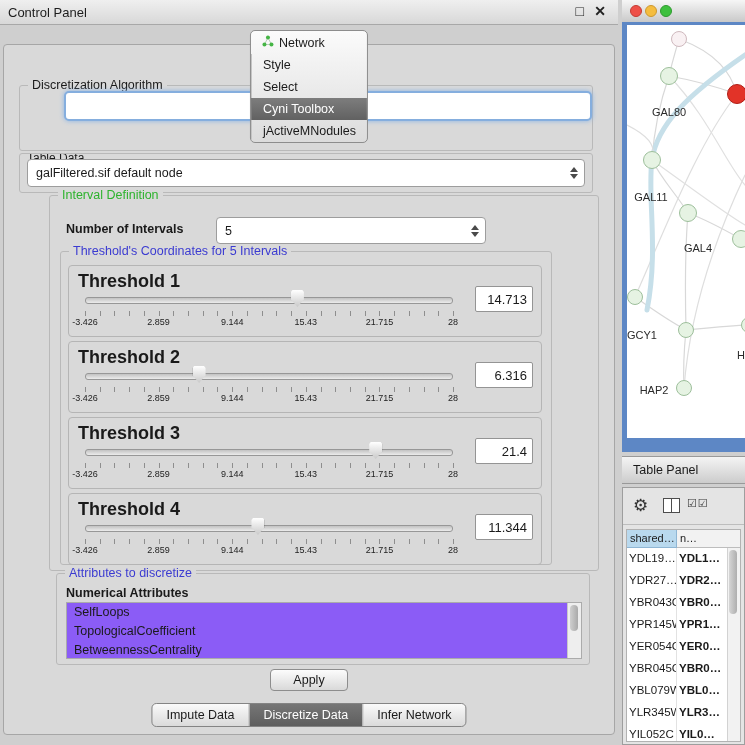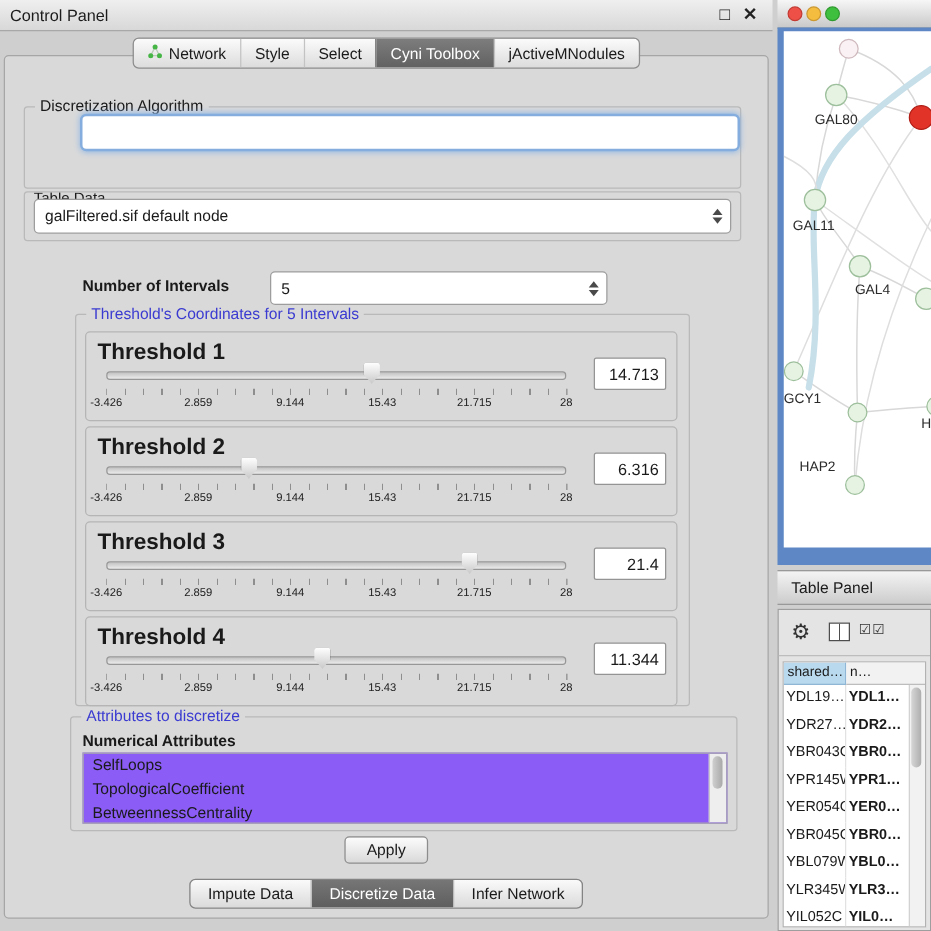--- a/index.html
+++ b/index.html
@@ -10,21 +10,21 @@
   .cp-titlebar{position:absolute;left:0;top:0;width:618px;height:24px;
     background:linear-gradient(#efefef,#d8d8d8);border-bottom:1px solid #a8a8a8;}
   .cp-title{position:absolute;left:8px;top:5px;font-size:13px;color:#1c1c1c;}
   .win-btn{position:absolute;top:3px;font-size:14px;color:#222;cursor:default;}
   #btn-min{right:34px;} #btn-close{right:12px;font-weight:bold;}
   .cp-body{position:absolute;left:3px;top:44px;width:610px;height:689px;
     background:#d9d9d9;border:1px solid #a6a6a6;border-radius:4px;}
   
   .top-tabs{position:absolute;left:50%;top:30px;transform:translateX(-50%);display:flex;
     border:1px solid #8d8d8d;border-radius:5px;overflow:hidden;z-index:6;
-    background:linear-gradient(#fbfbfb,#dcdcdc);}
+    background:linear-gradient(#fbfbfb,#dcdcdc);flex-direction:column;}
   .tab{padding:4px 11px;font-size:12.5px;display:flex;align-items:center;gap:5px;
     border-left:1px solid #c3c3c3;white-space:nowrap;}
   .tab:first-child{border-left:none;}
   .tab.sel{background:linear-gradient(#7d7d7d,#616161);color:#fff;border-left-color:#777;}
   
   .group{position:absolute;border:1px solid #b9b9b9;border-radius:3px;}
   .legend{position:absolute;top:-8px;left:8px;background:#d9d9d9;padding:0 4px;
     font-size:12.5px;white-space:nowrap;}
   #algo-group{left:15px;top:40px;width:572px;height:64px;}
   #focus-combo{position:absolute;left:60px;top:46px;width:524px;height:26px;background:#fff;
@@ -79,21 +79,21 @@
   #attr-group .legend{color:#3b3bd1;}
   #attr-sub{position:absolute;left:62px;top:541px;font-size:12.5px;font-weight:bold;}
   #attr-list{position:absolute;left:62px;top:557px;width:514px;height:55px;background:#8b5cf6;
     border:1px solid #ababab;overflow:hidden;}
   .attr-item{font-size:12.5px;line-height:19px;padding-left:7px;white-space:nowrap;}
   #attr-scroll{position:absolute;right:0;top:0;bottom:0;width:13px;background:#eeeeee;
     border-left:1px solid #c9c9c9;}
   #attr-thumb{position:absolute;left:2px;top:2px;width:8px;height:26px;border-radius:5px;
     background:linear-gradient(90deg,#cfcfcf,#a9a9a9);}
   
-  #apply-btn{position:absolute;left:50%;transform:translateX(-50%);top:624px;width:67px;
+  #apply-btn{position:absolute;left:50%;transform:translateX(-50%);top:624px;width:78px;
     height:22px;background:linear-gradient(#fcfcfc,#d9d9d9);border:1px solid #8d8d8d;
     border-radius:4px;font-size:12.5px;text-align:center;line-height:20px;box-sizing:border-box;}
   .bottom-tabs{position:absolute;left:50%;top:658px;transform:translateX(-50%);display:flex;
     border:1px solid #848484;border-radius:5px;overflow:hidden;
     background:linear-gradient(#fafafa,#dadada);}
   .btab{padding:4px 14px;font-size:12.5px;border-left:1px solid #bdbdbd;white-space:nowrap;}
   .btab:first-child{border-left:none;}
   .btab.sel{background:linear-gradient(#767676,#5e5e5e);color:#fff;}
   
   #network-window{position:absolute;left:622px;top:0;width:123px;height:452px;}
@@ -104,21 +104,21 @@
   #light-yellow{left:23px;background:#f5bd3f;border:1px solid #cc9830;}
   #light-green{left:38px;background:#3ec03e;border:1px solid #2f9b2f;}
   .nw-frame{position:absolute;left:0;top:22px;width:123px;height:430px;background:#5d87c5;}
   .nw-canvas{position:absolute;left:5px;top:3px;width:118px;height:413px;background:#fff;
     overflow:hidden;}
   .node{position:absolute;border-radius:50%;background:#e6f3e3;border:1px solid #9dbf9b;
     box-sizing:border-box;}
   .node.red{background:#e23328;border-color:#b01e16;}
   .node.pink{background:#f9f1f3;border-color:#cfb9be;}
   .node-label{position:absolute;transform:translate(-50%,-50%);font-size:11px;color:#2a2a2a;
-    white-space:nowrap;}
+    white-space:nowrap;margin-top:16px;}
   
   #table-panel-header{position:absolute;left:622px;top:456px;width:123px;height:26px;
     background:linear-gradient(#f4f4f4,#cccccc);border-top:1px solid #999;
     border-bottom:1px solid #999;}
   #table-panel-title{position:absolute;left:11px;top:6px;font-size:12.5px;}
   #table-window{position:absolute;left:622px;top:487px;width:123px;height:258px;
     background:#e4e4e4;border:1px solid #9e9e9e;box-sizing:border-box;}
   .tw-toolbar{position:relative;height:36px;border-bottom:1px solid #bdbdbd;}
   #gear{position:absolute;left:10px;top:7px;font-size:17px;color:#333;}
   #col-icon{position:absolute;left:40px;top:10px;width:15px;height:13px;background:#fff;
@@ -162,20 +162,23 @@
     <div id="td-label">Table Data</div>
     <div class="group" id="td-group"></div>
     <div class="combo" id="td-combo">
       <span class="val">galFiltered.sif default node</span>
       <span class="stepper">
           <span class="arr-up"></span>
           <span class="arr-dn"></span>
         </span>
     </div>
 
+    <div class="group" id="interval-group">
+      <span class="legend">Interval Definition</span>
+    </div>
     <div id="num-label">Number of Intervals</div>
     <div class="combo" id="num-combo">
       <span class="val">5</span>
       <span class="stepper">
           <span class="arr-up"></span>
           <span class="arr-dn"></span>
         </span>
     </div>
     <div class="group" id="thr-group">
       <span class="legend">Threshold's Coordinates for 5 Intervals</span>

